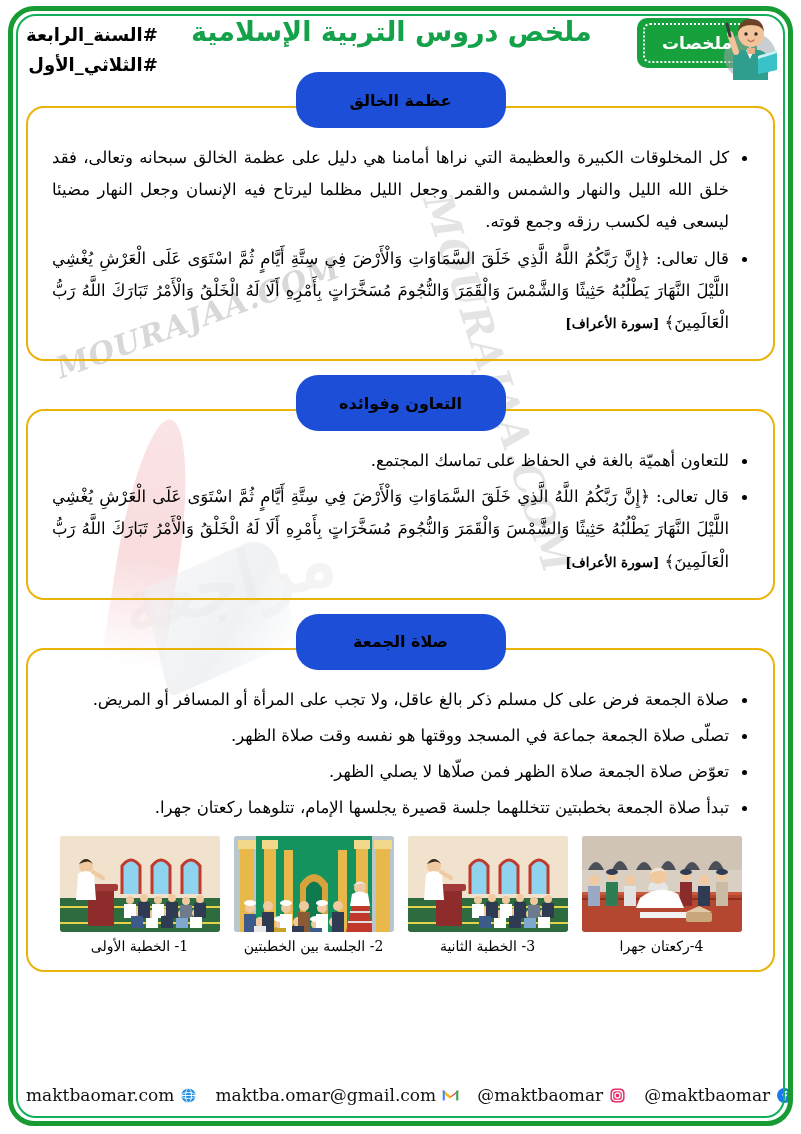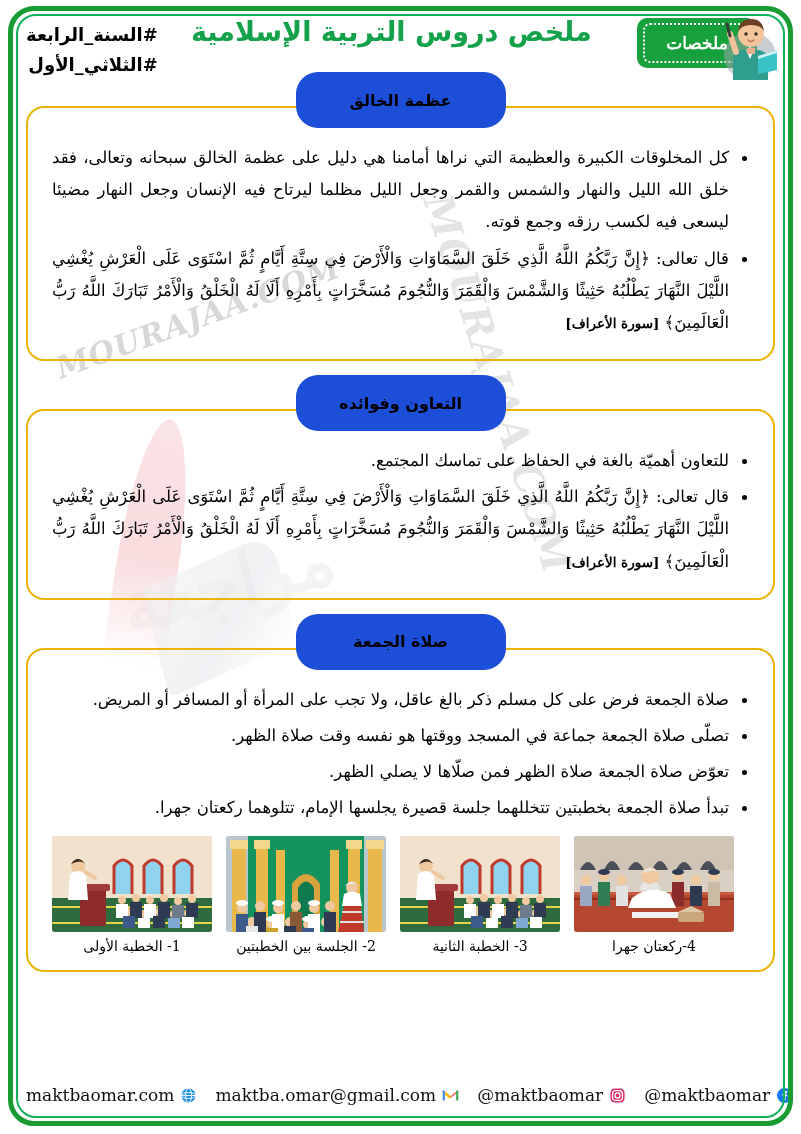--- a/index.html
+++ b/index.html
@@ -164,21 +164,20 @@
     border: 2px dotted #ffffff;
     border-radius: 7px;
   }
   .badge-label {
     position: relative;
     color: #ffffff;
     font-weight: bold;
     font-size: 17px;
     direction: rtl;
     z-index: 2;
-    font-family: Liberation Serif, serif;
   }
   
   .mascot {
     position: absolute;
     right: -4px;
     top: -4px;
     width: 62px;
     height: 68px;
   }
 
@@ -254,20 +253,21 @@
   }
   .verse .source {
     font-weight: bold;
     font-size: 13.5px;
   }
 
   
   .figures {
     display: flex;
     flex-direction: row-reverse;
+    justify-content: center;
     gap: 14px;
     margin-top: 12px;
     direction: rtl;
   }
   .figure {
     width: 160px;
     text-align: center;
   }
   .fig-img {
     width: 160px;

